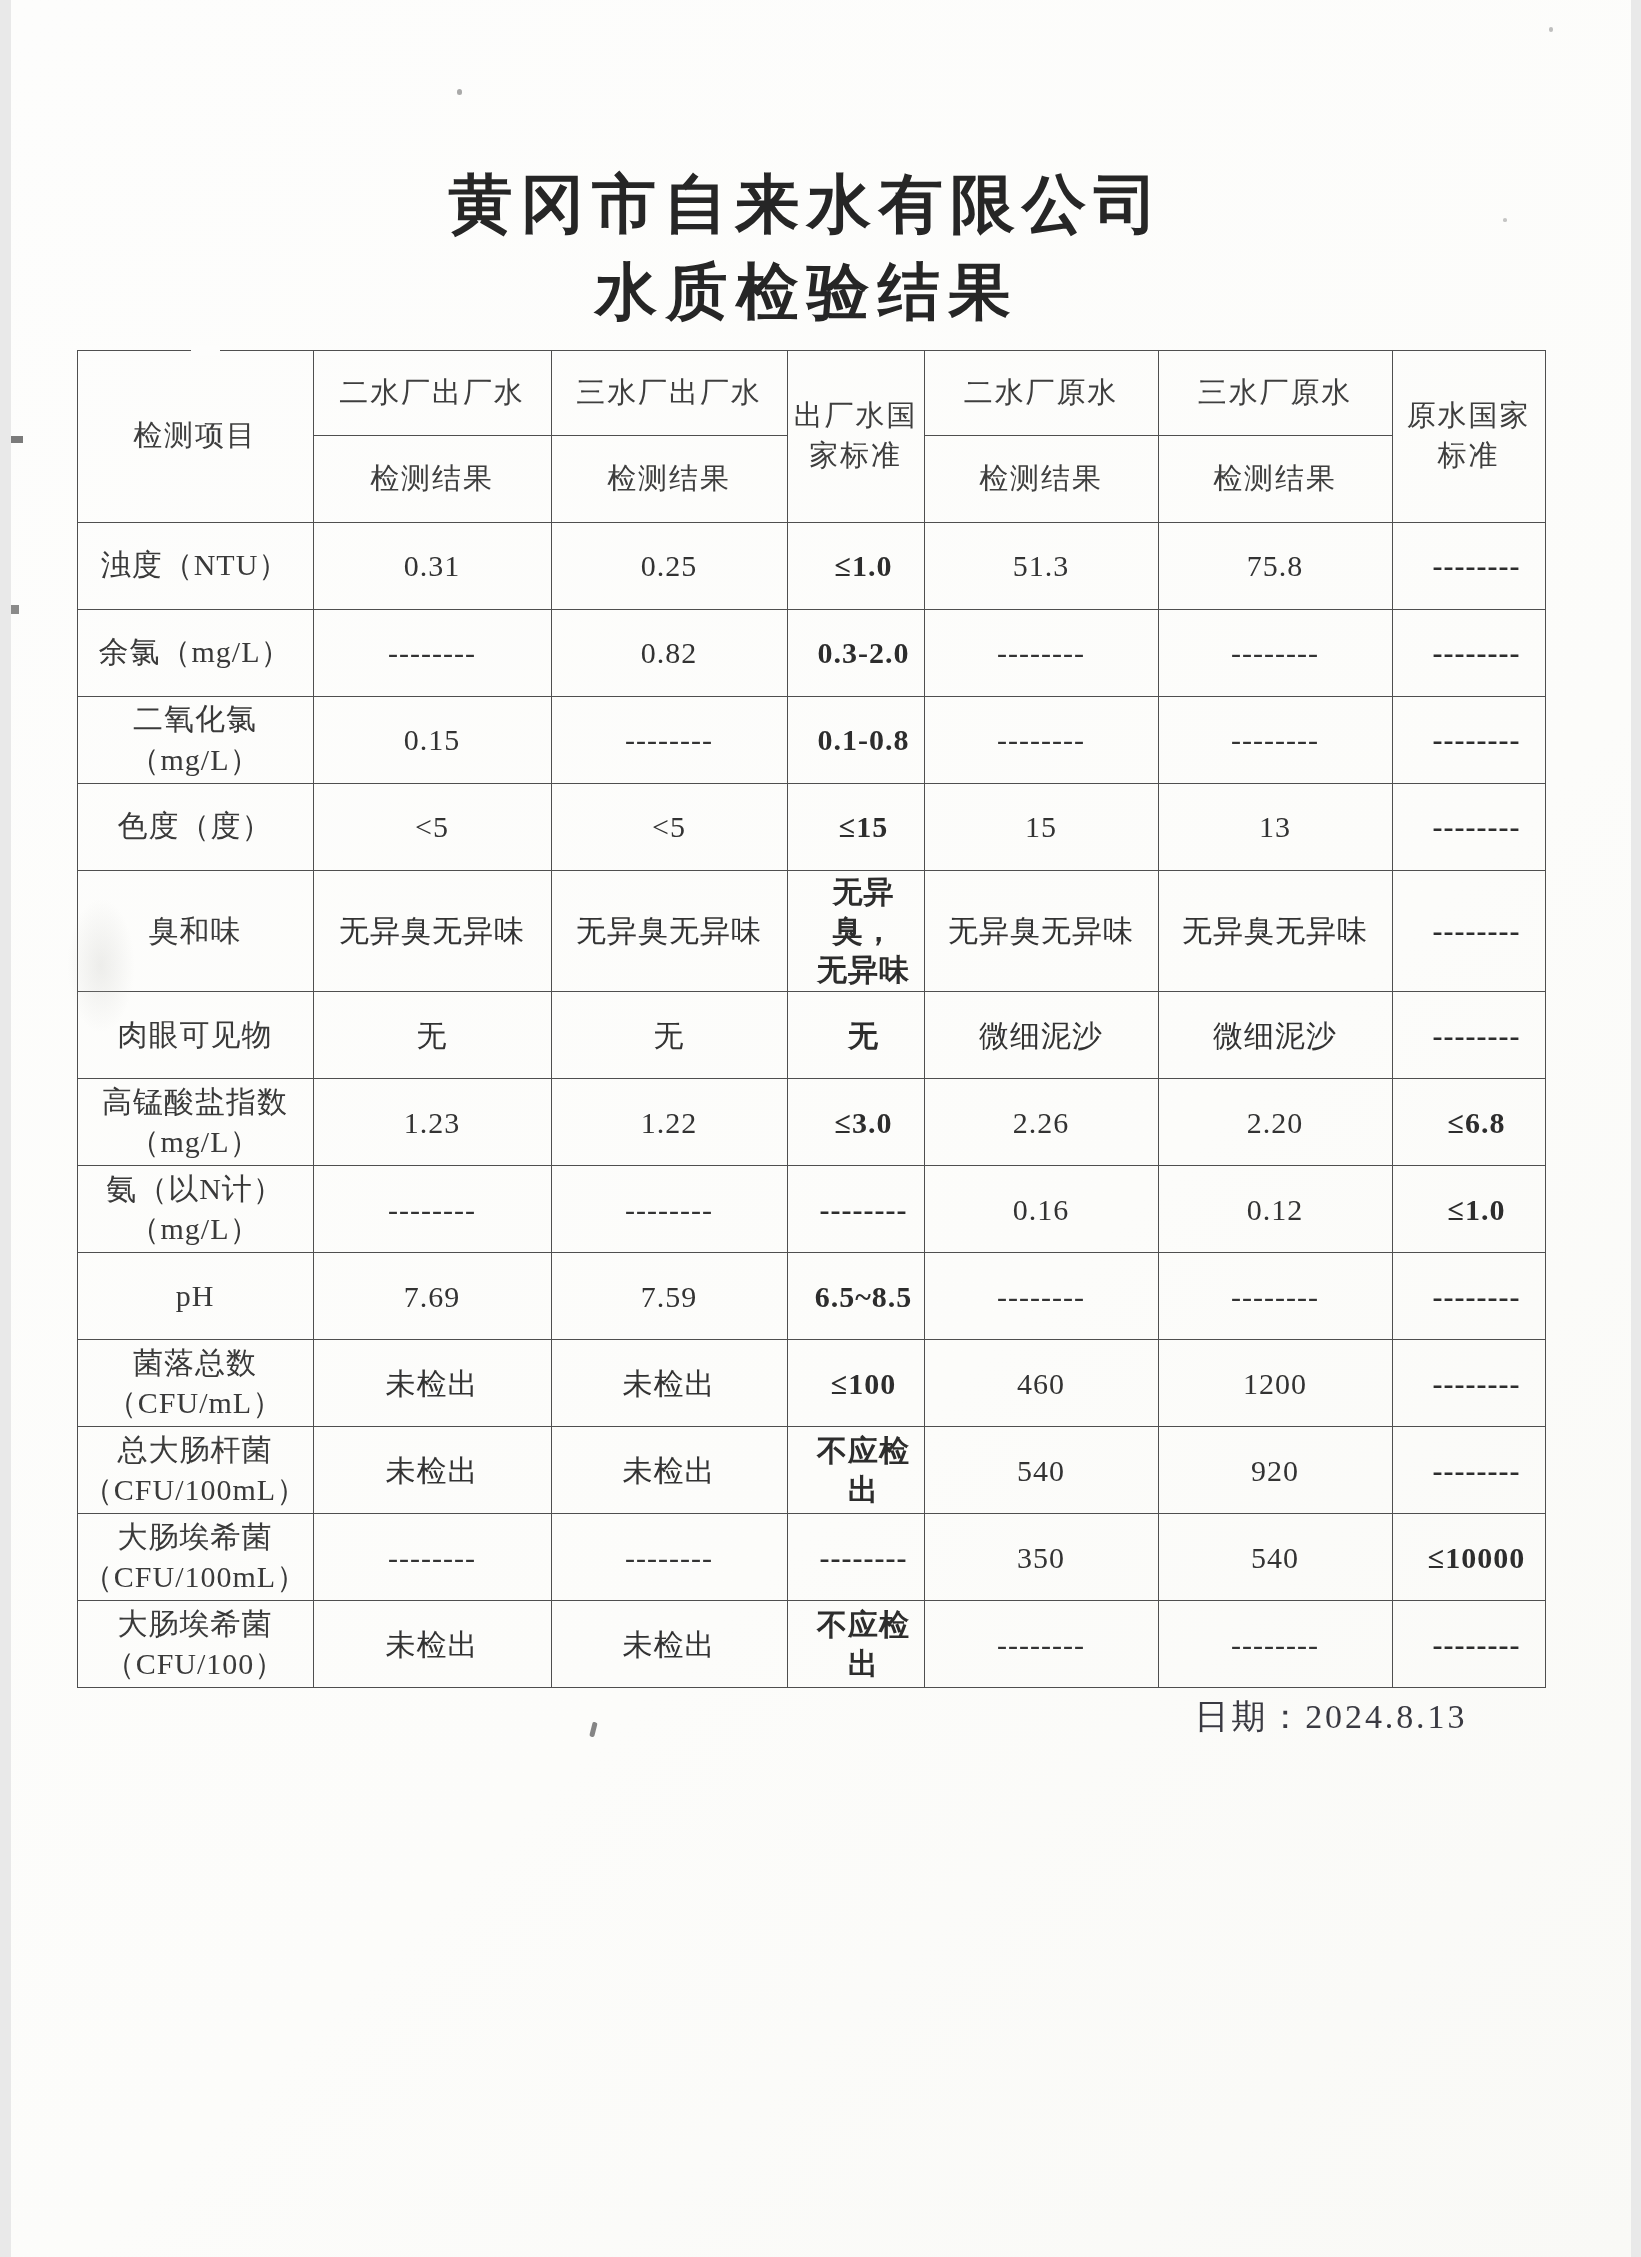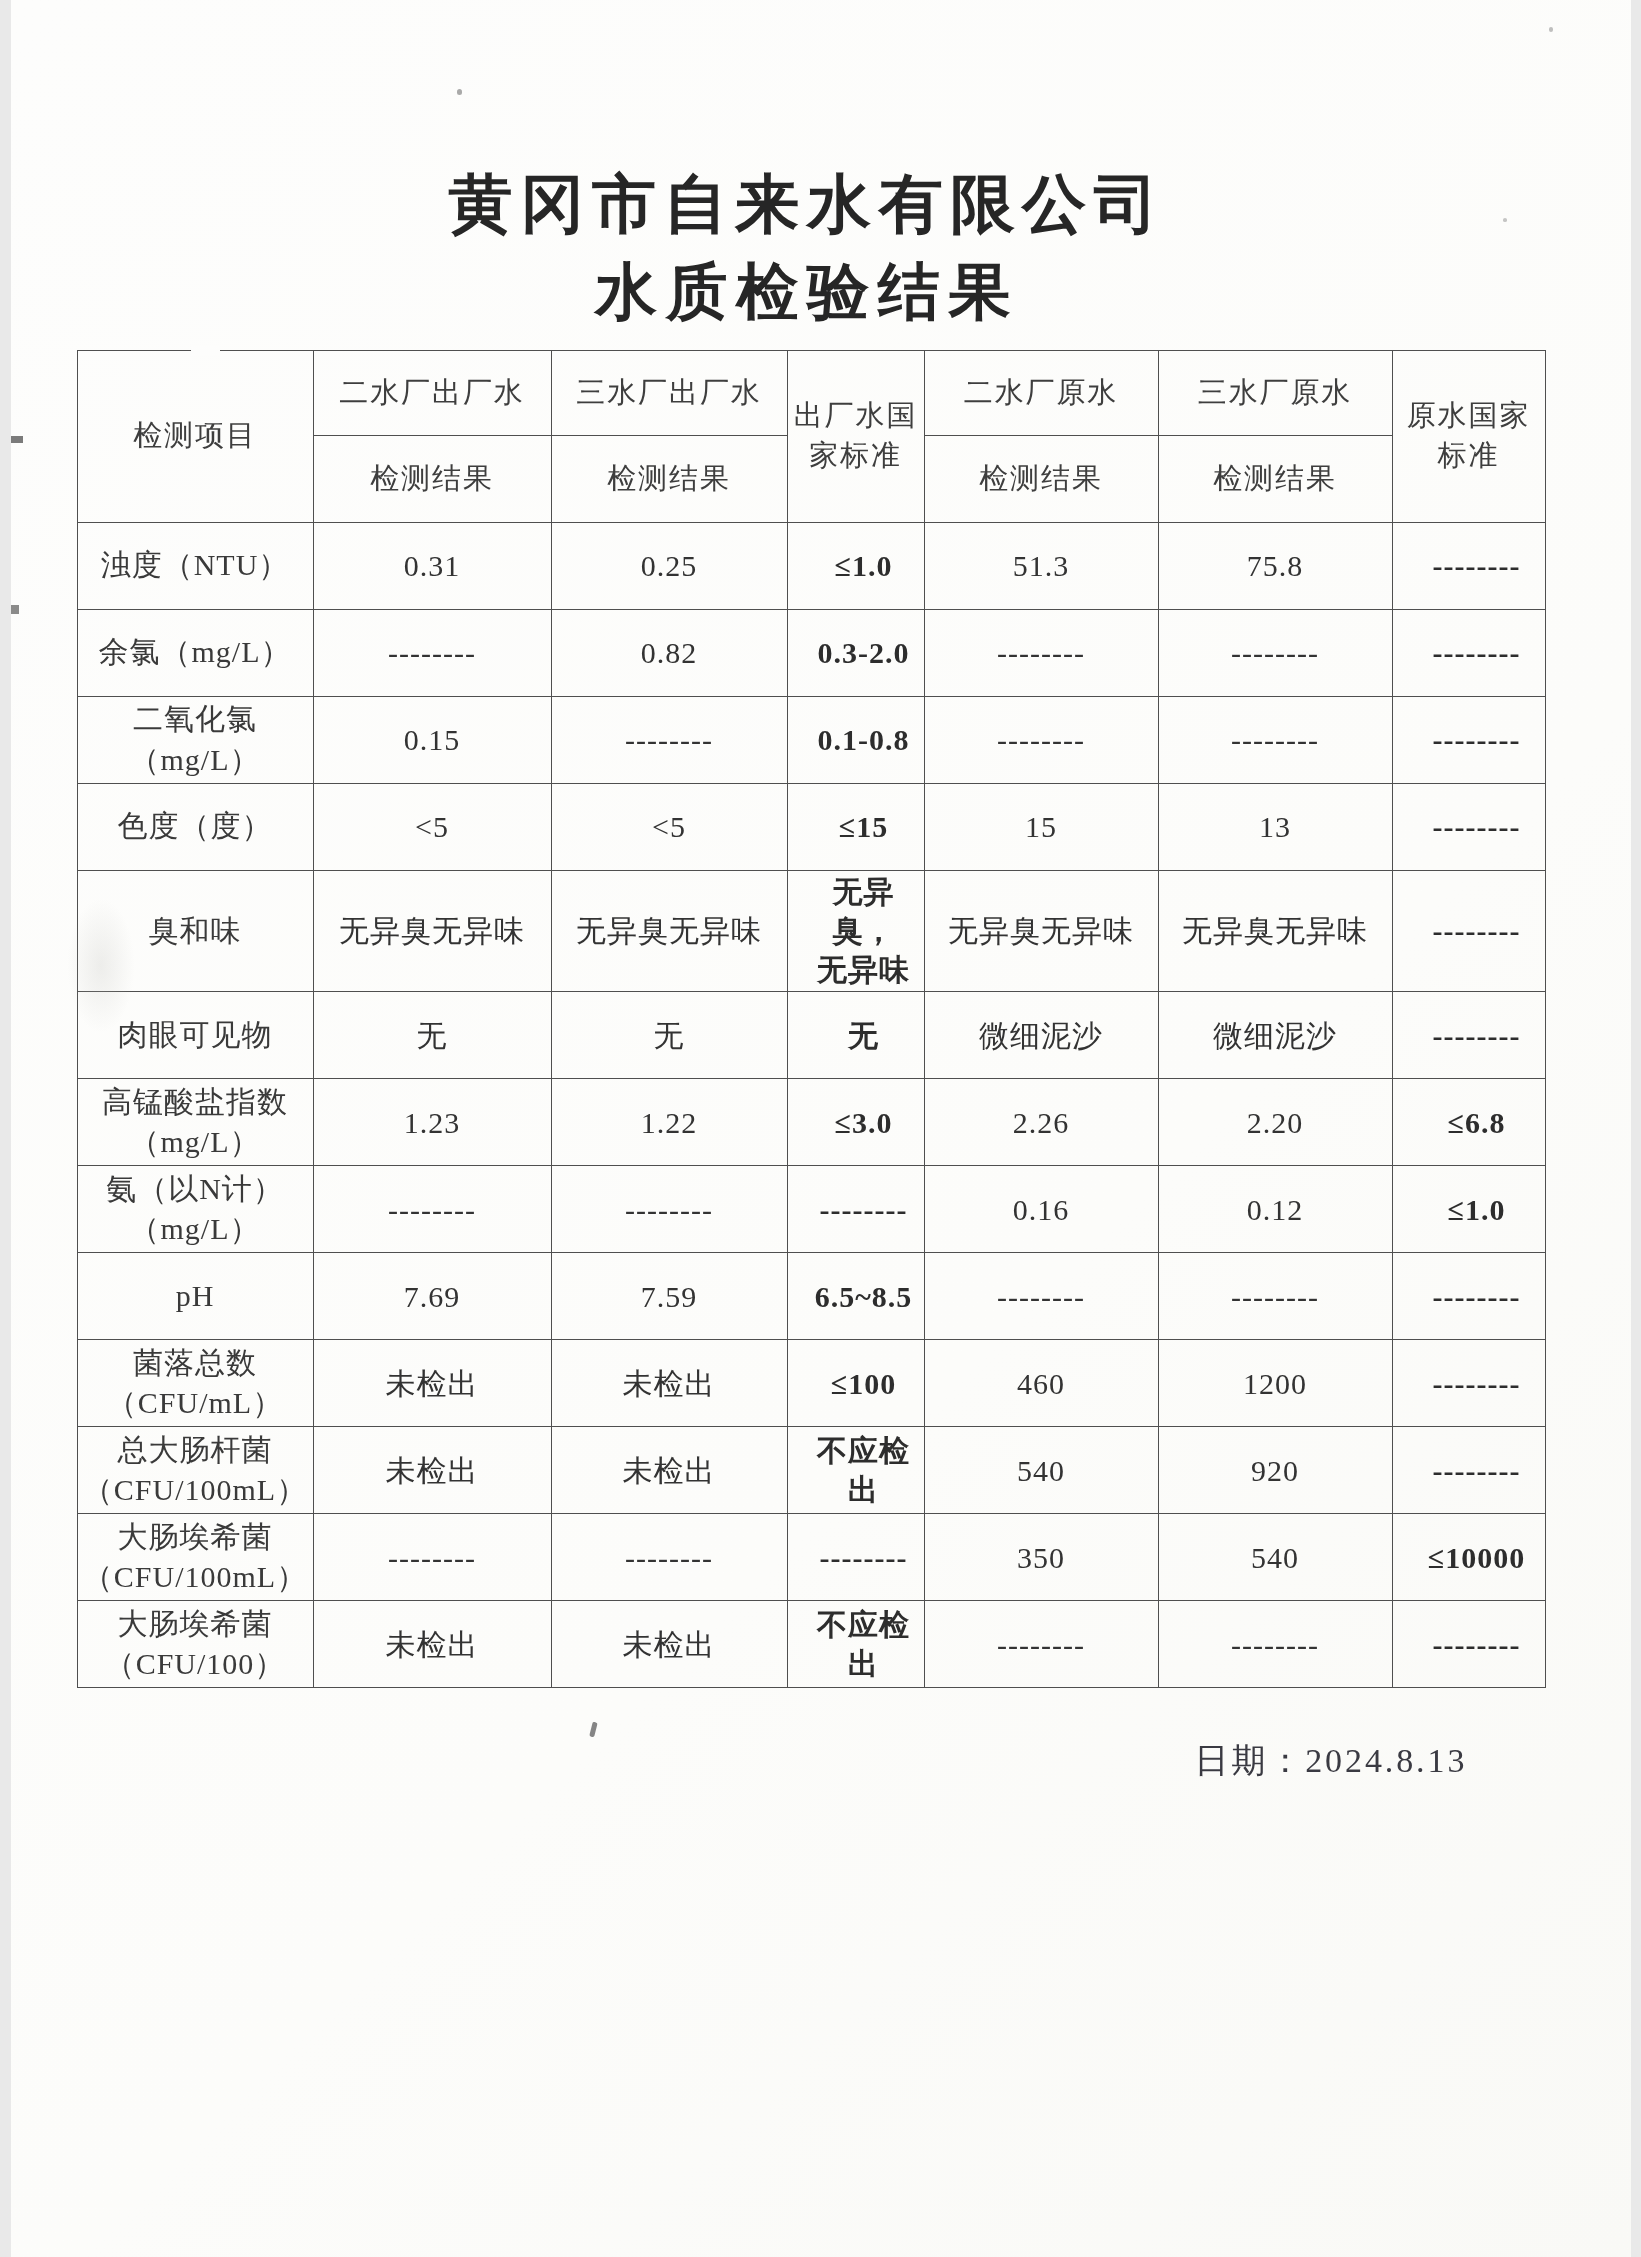--- a/index.html
+++ b/index.html
@@ -53,21 +53,21 @@
   }
   tbody td{
     font-size:30px;color:#333;letter-spacing:1px;line-height:1.3;
   }
   tbody td.std{
     font-weight:700;color:#2d2d2d;padding-left:20px;
   }
   
   .date-line{
     position:absolute;left:1184px;top:1694px;
-    font-size:34px;letter-spacing:2.9px;color:#3a3a42;margin-top:44px;
+    font-size:34px;letter-spacing:2.9px;color:#3a3a42;
   }
   
   .speck{position:absolute;background:#8d8d8d;border-radius:50%;}
   .speck.a{left:446px;top:89px;width:5.8px;height:5.8px;opacity:.75;}
   .speck.b{left:1538px;top:27px;width:4.8px;height:4.8px;opacity:.55;}
   .speck.c{left:1492px;top:218px;width:4.8px;height:3.9px;opacity:.5;}
   .tickmark{
     position:absolute;left:580px;top:1722px;width:4.8px;height:14.5px;
     background:#707070;border-radius:1.9px;transform:rotate(14deg);opacity:.85;
   }

